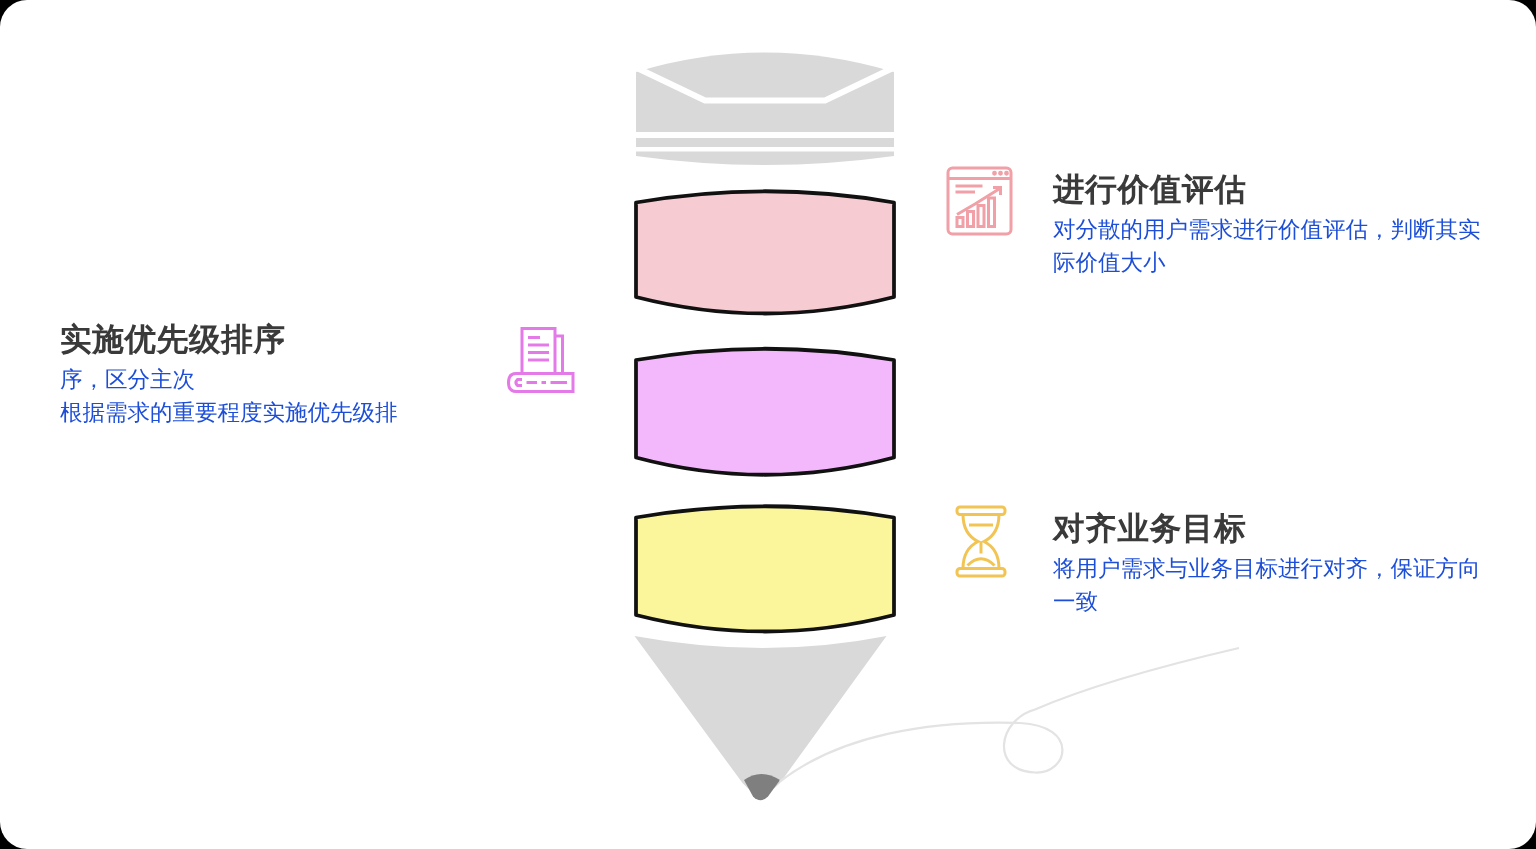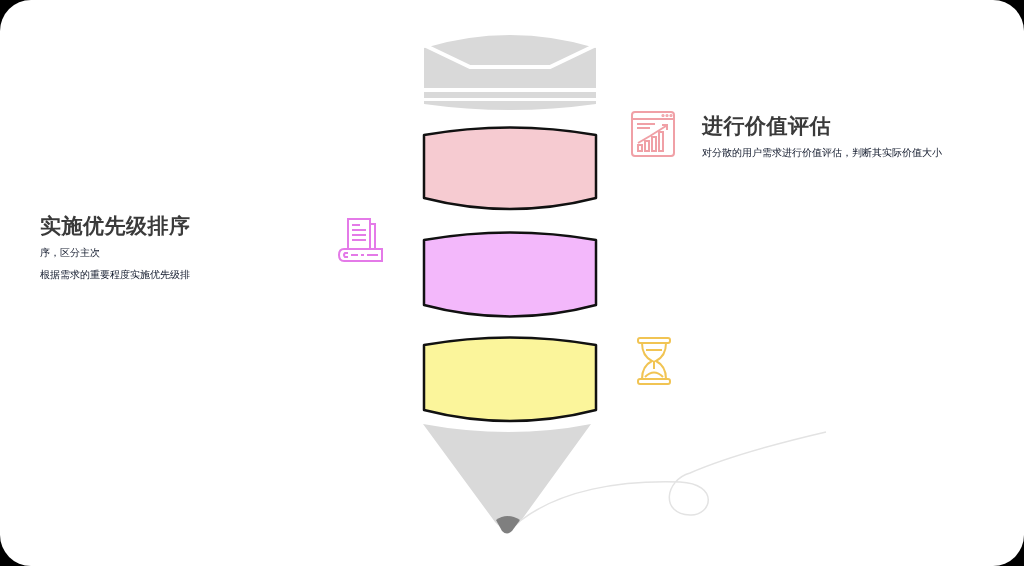--- a/index.html
+++ b/index.html
@@ -2,26 +2,26 @@
 <html><head>
   <meta charset="utf-8">
   <style>
     html, body { margin: 0; padding: 0; }
     body {
       width: 1024px; height: 566px; background: #000; overflow: hidden;
       font-family: "DejaVu Sans", "Liberation Sans", sans-serif;
     }
     .canvas {
       position: absolute; left: 0; top: 0; width: 1024px; height: 566px;
-      background: #ffffff; border-radius: 31px; overflow: hidden;
+      background: #ffffff; border-radius: 18px; overflow: hidden;
     }
     svg.art { position: absolute; left: 0; top: 0; }
     .block { position: absolute; }
     .title { font-size: 21px; font-weight: bold; color: #3a3a3a; line-height: 28px; letter-spacing: 0.5px; }
-    .desc { font-size: 10px; color: #0f172a; line-height: 22px; margin-top: 2px; }
+    .desc { font-size: 15px; color: #1d4ed8; line-height: 22px; margin-top: 2px; }
     .right .title, .right .desc { text-align: left; }
     .left .title, .left .desc { text-align: left; }
     .icon { position: absolute; }
   </style>
 </head>
 <body>
 
 <div class="canvas">
   <svg class="art" width="1024" height="566" viewBox="0 0 1024 566">
 
@@ -95,13 +95,17 @@
     <svg width="40" height="50" viewBox="0 0 40 50" fill="none" stroke="#f1c453" stroke-width="2">
       <rect x="4" y="2" width="32" height="5" rx="2"></rect>
       <rect x="4" y="43" width="32" height="5" rx="2"></rect>
       <path d="M8,7 Q8,20 18,25 Q8,30 8,43"></path>
       <path d="M32,7 Q32,20 22,25 Q32,30 32,43"></path>
       <path d="M12,14 L28,14"></path>
       <path d="M20,25 L20,33"></path>
       <path d="M11,41 Q20,32 29,41"></path>
     </svg>
   </div>
+  <div class="block right" style="left:702px; top:338px; width:290px;">
+    <div class="title">对齐业务目标</div>
+    <div class="desc">将用户需求与业务目标进行对齐，保证方向一致</div>
+  </div>
 </div>
 
 </body></html>

